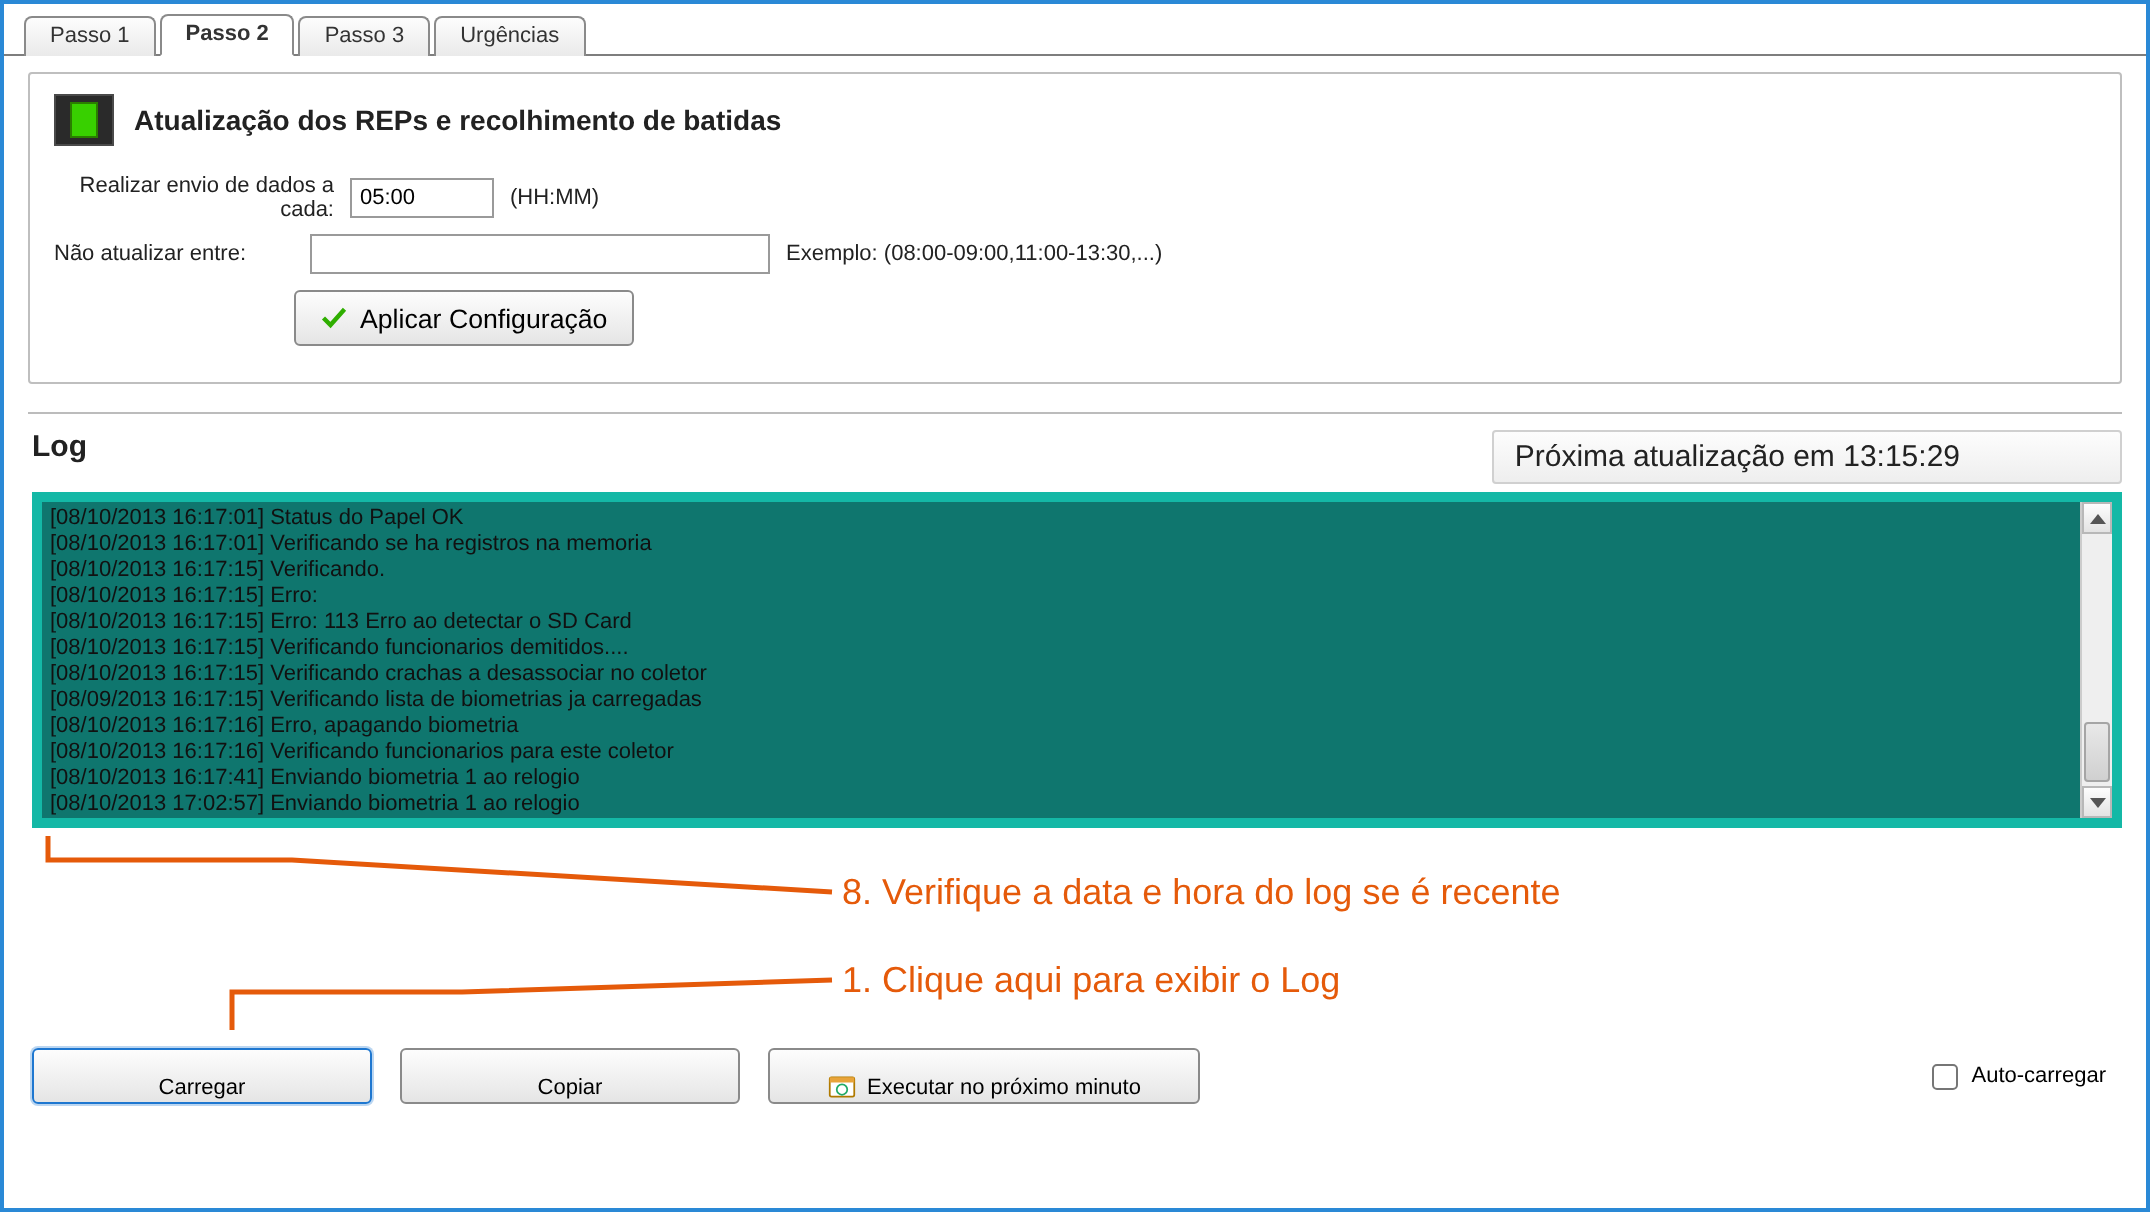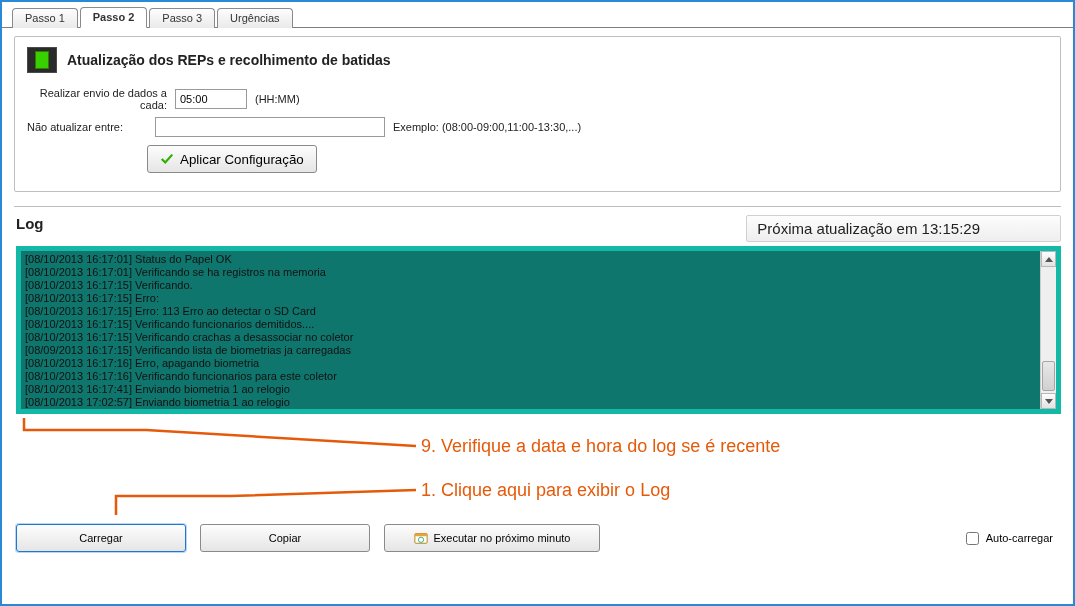--- a/index.html
+++ b/index.html
@@ -141,21 +141,21 @@
     align-items: center;
     gap: 14px;
     margin: 6px 12px 0 14px;
   }
   .big-btn {
     width: 170px; height: 28px;
     border: 1px solid #8a8a8a;
     border-radius: 3px;
     background: linear-gradient(#fdfdfd,#e5e5e5);
     cursor: pointer;
-    display:flex; align-items:center; justify-content:center; gap:6px;
+    display:flex; align-items:flex-end; justify-content:center; gap:6px;
     font-family: inherit; font-size: 11px;
   }
   .big-btn.primary { border-color: #1e77d0; box-shadow: 0 0 0 1px rgba(30,119,208,.3);}
   .spacer { flex:1; }
   .chk-wrap { display:flex; align-items:center; gap:4px; margin-right:8px;}
   input[type=checkbox]{ width:13px;height:13px; }
   .clock-icon{ width:14px;height:14px; }
   svg.line-overlay { position:absolute; inset:0; pointer-events:none; }
 </style>
 </head>
@@ -233,21 +233,21 @@
         <div class="arr down"></div>
       </div>
   </div>
 </div>
 
 <div class="annotations">
   <svg class="line-overlay" viewBox="0 0 1045 100" preserveAspectRatio="none">
     <path d="M 8 0 L 8 12 L 130 12 L 400 28" stroke="#e55a0a" stroke-width="2.5" fill="none"></path>
     <path d="M 100 97 L 100 78 L 215 78 L 400 72" stroke="#e55a0a" stroke-width="2.5" fill="none"></path>
   </svg>
-  <div class="ann-text" style="left:405px; top:18px">9. Verifique a data e hora do log se é recente</div>
+  <div class="ann-text" style="left:405px; top:18px">8. Verifique a data e hora do log se é recente</div>
   <div class="ann-text" style="left:405px; top:62px">1. Clique aqui para exibir o Log</div>
 </div>
 
 <div class="btn-row">
   <button class="big-btn primary">
       <span>Carregar</span>
     </button>
   <button class="big-btn">
       <span>Copiar</span>
     </button>

